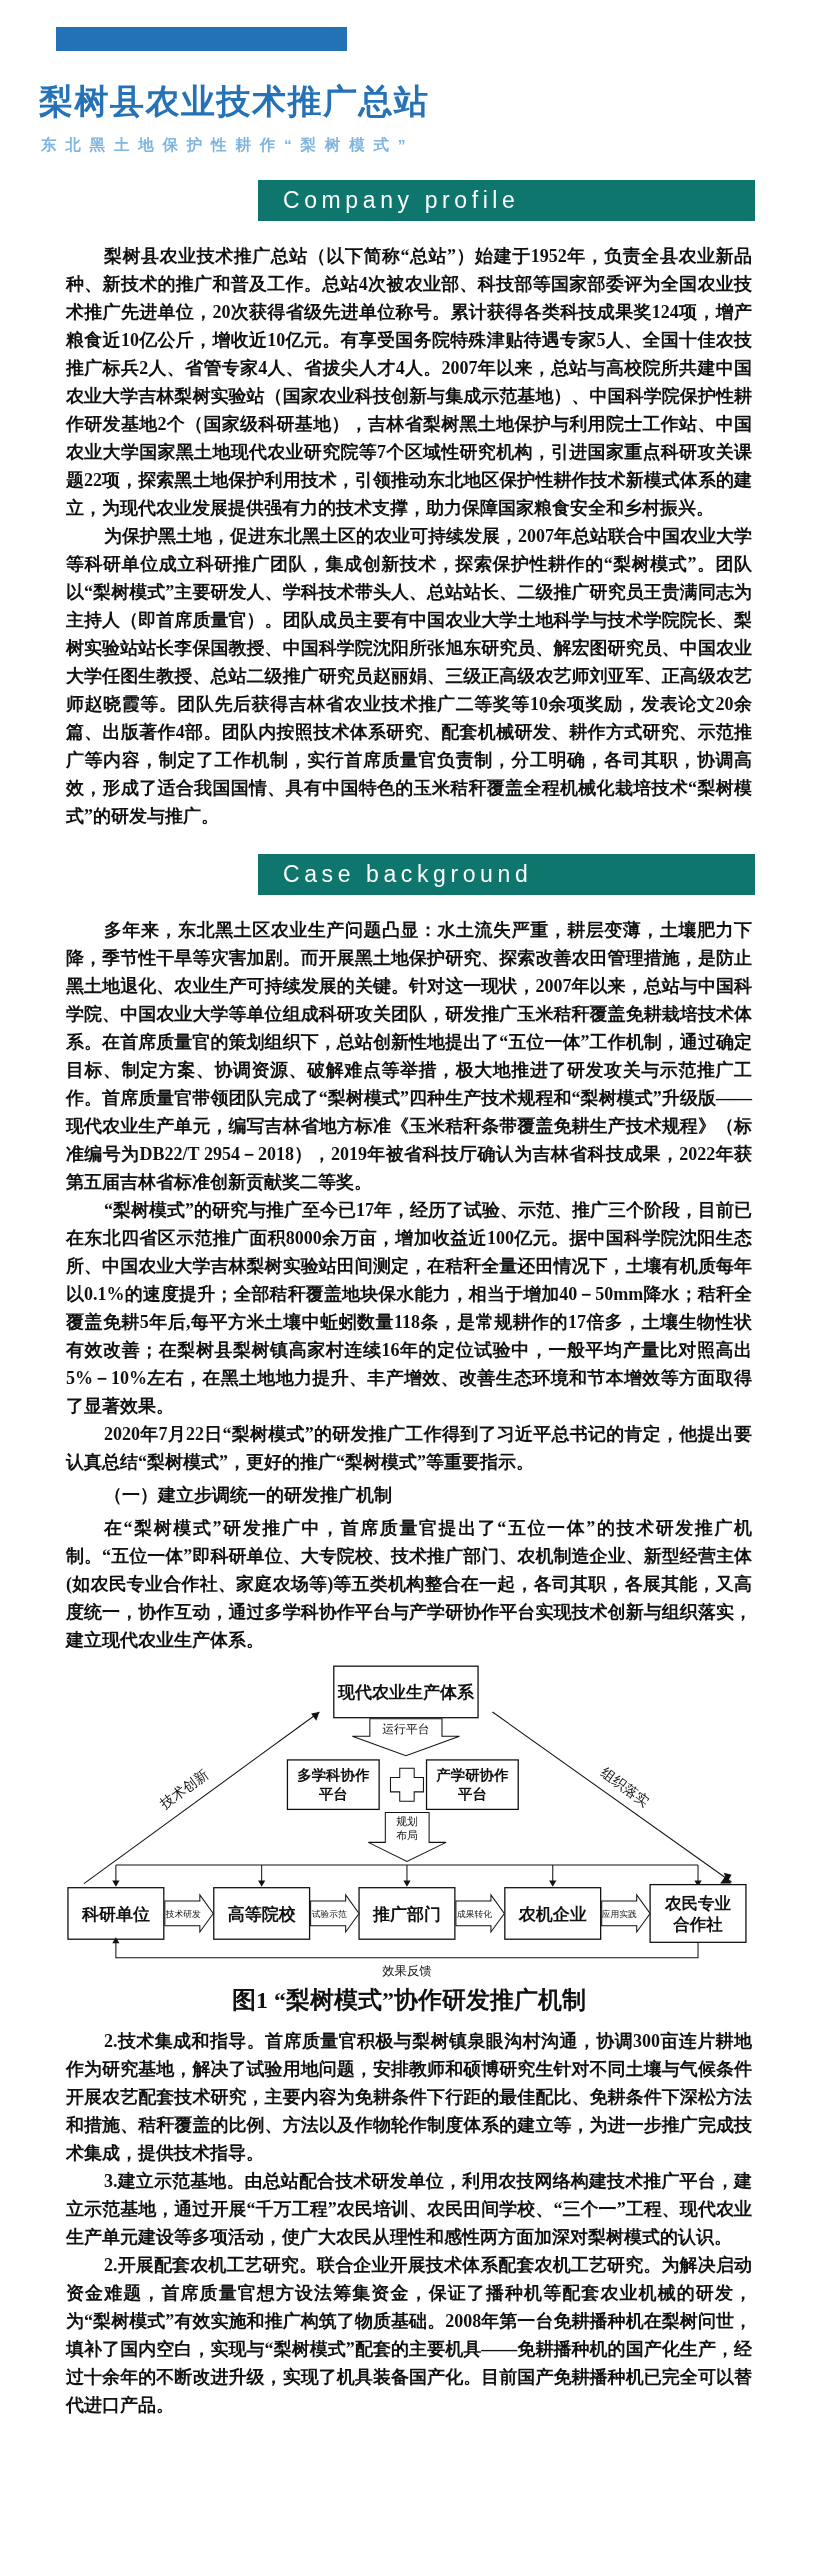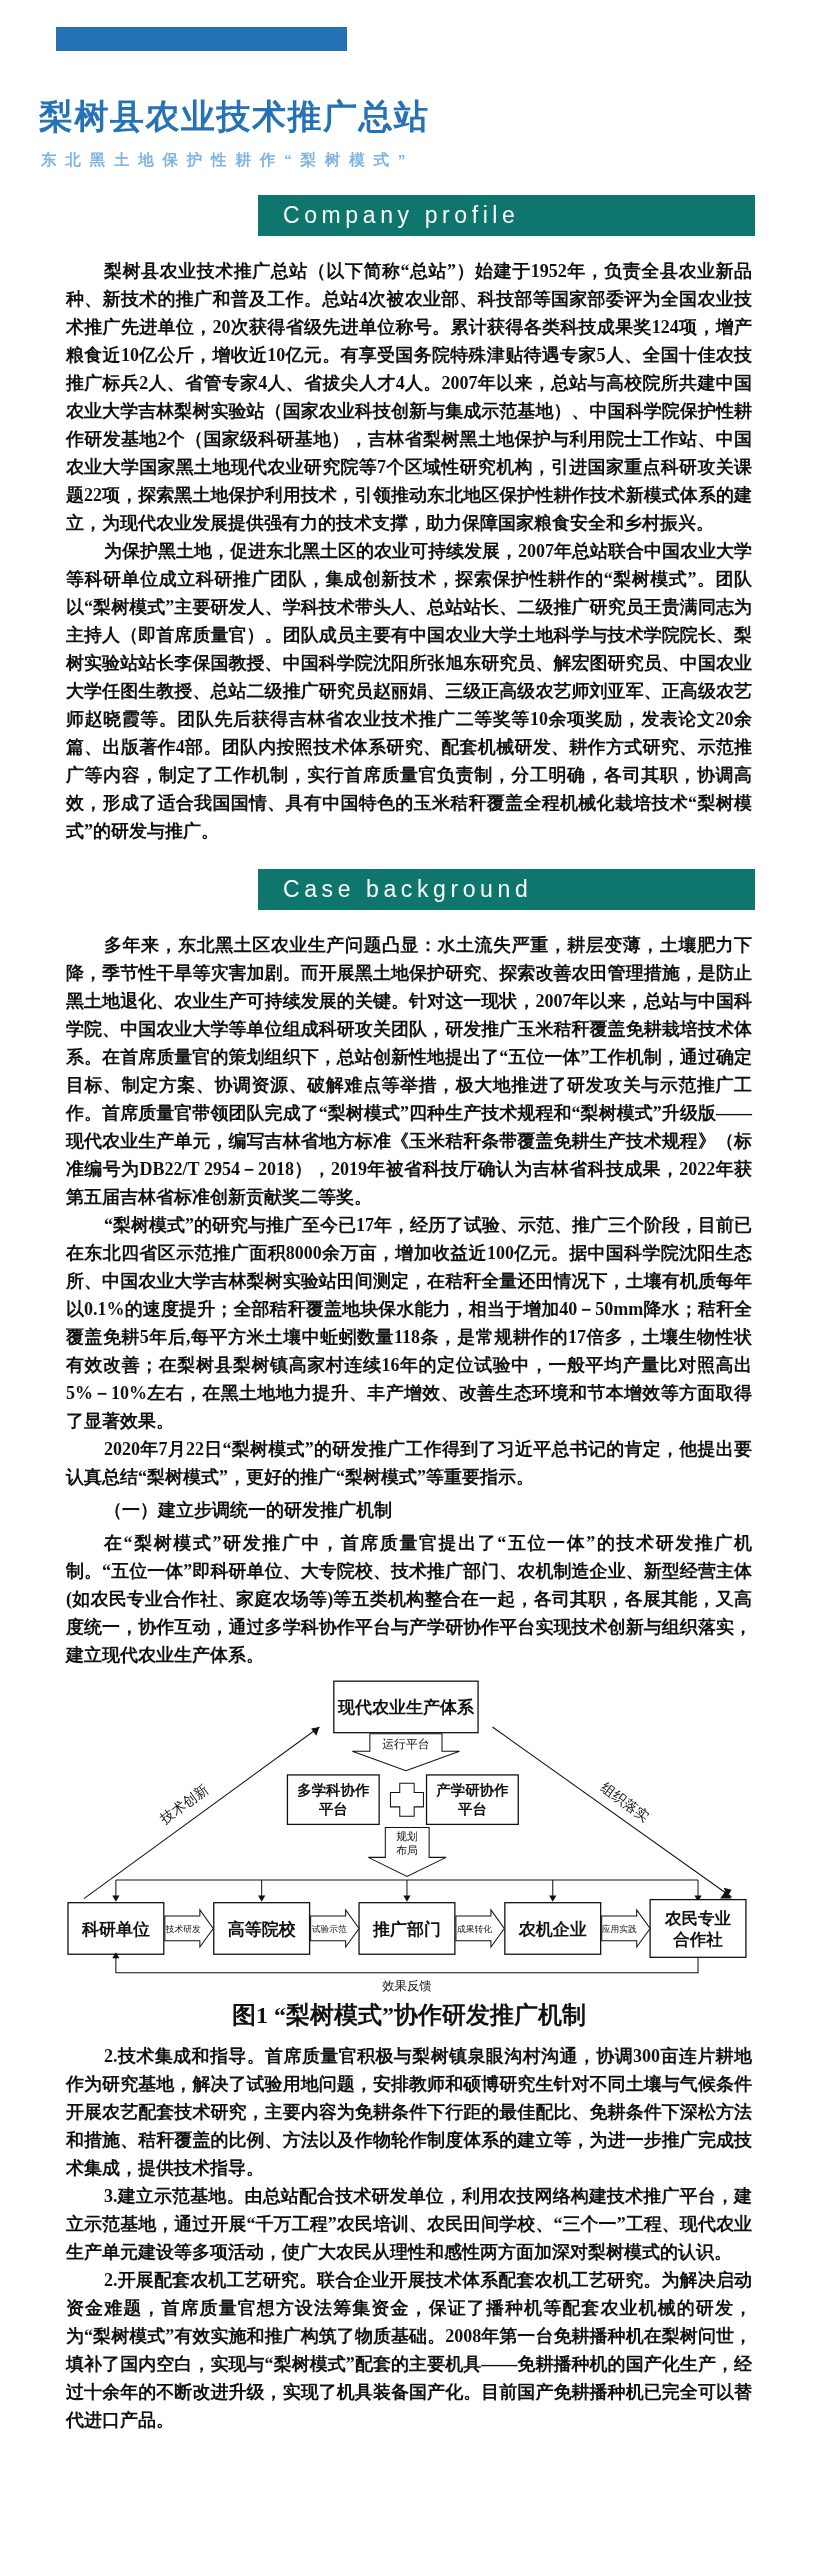--- a/index.html
+++ b/index.html
@@ -1,21 +1,21 @@
 <!DOCTYPE html>
 <html style="font-size:8.2px"><head>
 <meta charset="utf-8">
 <style>
   html,body { margin:0; padding:0; background:#ffffff; }
   body { width:818px; font-family:"Liberation Serif","DejaVu Serif",serif; color:#111; }
   .page { position:relative; width:818px; background:#fff; padding-bottom:31px; }
 
   
   .deco-bar { margin:27px 0 0 56px; width:291px; height:24px; background:#2272B5; }
-  .doc-title { margin:45px 0 0 39px; font-size:34px; line-height:41px; font-weight:bold;
+  .doc-title { margin:30px 0 0 39px; font-size:34px; line-height:41px; font-weight:bold;
                color:#2573B6; letter-spacing:1.5px;
                font-family:"Liberation Sans","DejaVu Sans",sans-serif; }
   .doc-subtitle { margin:13.4px 0 0 41px; font-size:15.5px; font-weight:bold; color:#7FB5DF;
                   letter-spacing:8.8px; font-family:Liberation Sans, sans-serif; }
 
   
   .sec-bar { display:flex; height:41px; margin:24px 63px 20.6px 57px; }
   .sec-bar .zh { width:201px; flex:0 0 201px; background:#1F6BAD; color:#fff;
                  display:flex; align-items:center; justify-content:center;
                  font-size:15px; font-weight:normal; letter-spacing:2.1px;

